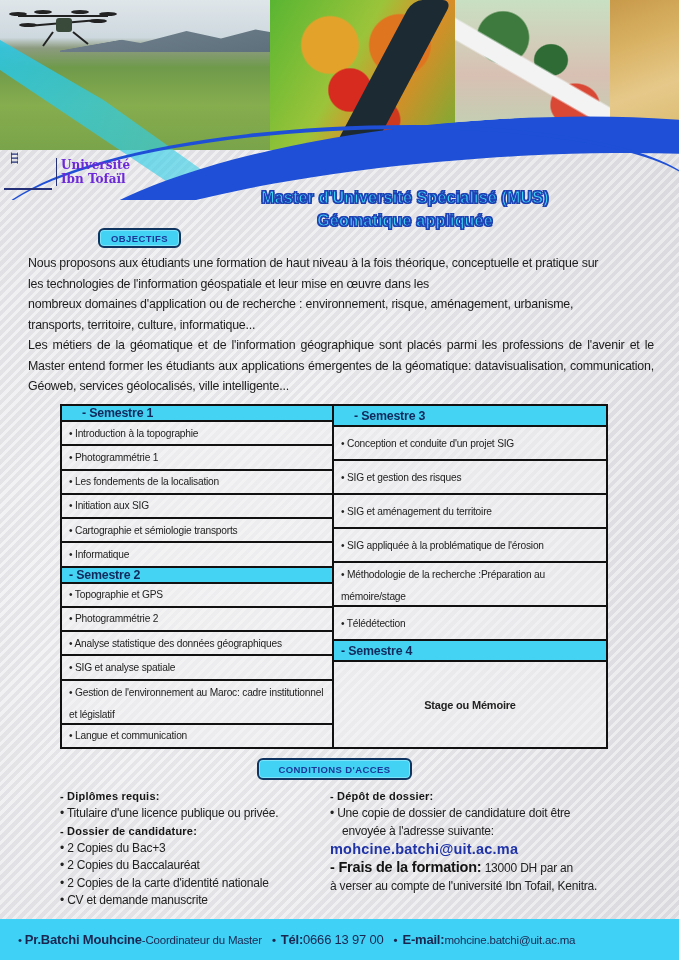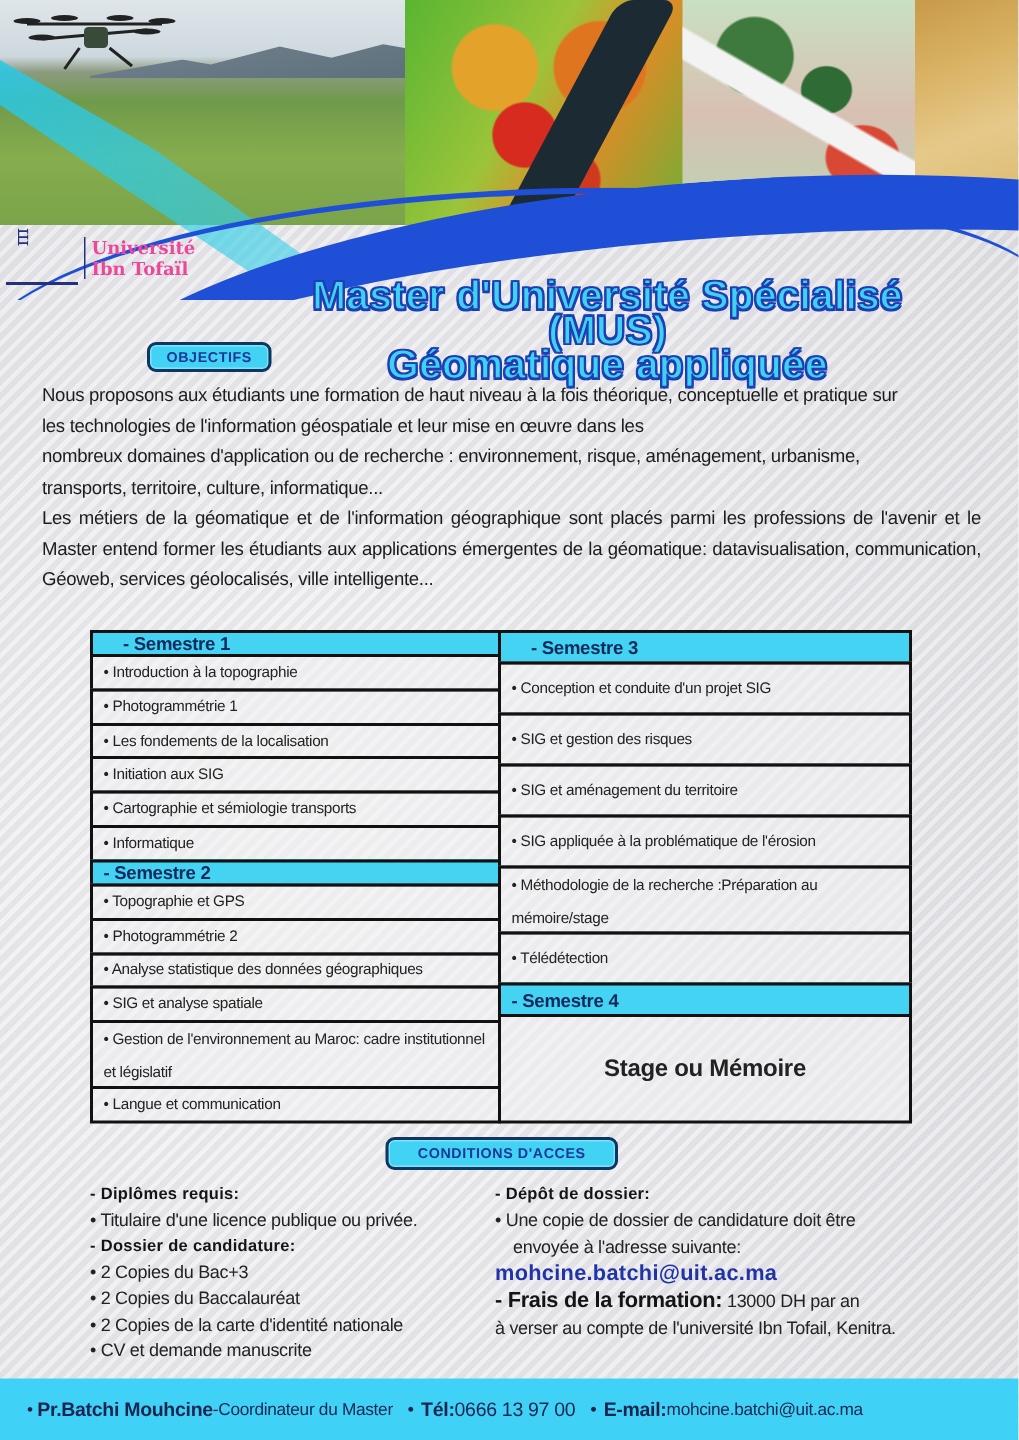--- a/index.html
+++ b/index.html
@@ -68,26 +68,26 @@
     position: absolute; left: -20px; top: 125px; width: 720px; height: 120px;
     border-radius: 60% 40% 0 0 / 100% 60% 0 0;
     border-top: 4px solid #1e4fd6;
   }
   .logo { position: absolute; left: 4px; top: 152px; display: flex; align-items: center; gap: 4px; }
   .logo-mark {
     width: 48px; height: 40px; position: relative;
   }
   .logo-mark .glyph { position: absolute; left: 4px; top: 0; font-family: "DejaVu Serif", serif; color: #25327a; font-size: 13px; writing-mode: vertical-rl; }
   .logo-mark .arabic { position: absolute; left: 0; bottom: 2px; width: 48px; height: 10px; border-bottom: 2px solid #25327a; }
-  .logo-text { font-family: "DejaVu Serif", serif; color: #ec4899; font-weight: bold; font-size: 12px; line-height: 14px; border-left: 1px solid #25327a; padding-left: 4px; }
+  .logo-text { font-family: "DejaVu Serif", serif; color: #6d28d9; font-weight: bold; font-size: 12px; line-height: 14px; border-left: 1px solid #25327a; padding-left: 4px; }
 
   
   .title {
     position: absolute; left: 170px; top: 186px; width: 470px; text-align: center;
-    font-family: "Liberation Sans", sans-serif; font-weight: bold; font-size: 27px; line-height: 23px;
+    font-family: "Liberation Sans", sans-serif; font-weight: bold; font-size: 16px; line-height: 23px;
     color: #3fd0f2;
     -webkit-text-stroke: 1px #1e3fb3;
     text-shadow: 1px 1px 0 #1e3fb3, -1px -1px 0 #1e3fb3, 1px -1px 0 #1e3fb3, -1px 1px 0 #1e3fb3;
     letter-spacing: 0.2px;
   }
   .pill {
     position: absolute; display: flex; align-items: center; justify-content: center;
     background: #42d2f4; border: 2px solid #103560; border-radius: 6px;
     font-weight: bold; font-size: 9.5px; color: #1c3796; letter-spacing: 0.4px;
     box-shadow: inset 0 0 0 1px #7de3f8;
@@ -103,27 +103,27 @@
   
   .sem-table { position: absolute; left: 60px; top: 404px; width: 548px; height: 345px; display: flex; gap: 0; }
   .sem-col { width: 274px; display: flex; flex-direction: column; }
   .sem-col.right { margin-left: -2px; width: 276px; }
   .cell {
     border: 2px solid #111; margin-top: -2px;
     background: rgba(240,240,242,0.55);
     font-size: 10.2px; color: #222; padding: 0 7px; display: flex; align-items: center;
     letter-spacing: -0.2px;
   }
-  .cell:first-child { margin-top: 16px; padding-left: 20px; }
+  .cell:first-child { margin-top: 0; padding-left: 20px; }
   .cell.head {
     background: #45d3f4; color: #102a5c; font-weight: bold; font-size: 12.4px; height: 23px;
   }
   .cell.row { height: 36px; }
   .cell.row2 { height: 46px; line-height: 22px; align-items: flex-start; padding-top: 1px; }
-  .cell.big { flex: 1; justify-content: center; font-weight: bold; font-size: 16px; color: #222; }
+  .cell.big { flex: 1; justify-content: center; font-weight: bold; font-size: 11px; color: #222; }
 
   
   .cond-left { position: absolute; left: 60px; top: 788px; width: 270px; }
   .cond-right { position: absolute; left: 330px; top: 788px; width: 320px; }
   .h-sec { font-weight: bold; font-size: 11px; color: #141414; line-height: 17px; letter-spacing: 0.2px; }
   .b-line { font-size: 12px; line-height: 17.5px; color: #222; letter-spacing: -0.2px; }
   .b-line.indent { padding-left: 12px; }
   .email-big { font-weight: bold; font-size: 14.5px; color: #2034a8; line-height: 19px; letter-spacing: 0.2px; }
   .inline-bold { font-weight: bold; font-size: 14.5px; color: #141414; }
 

